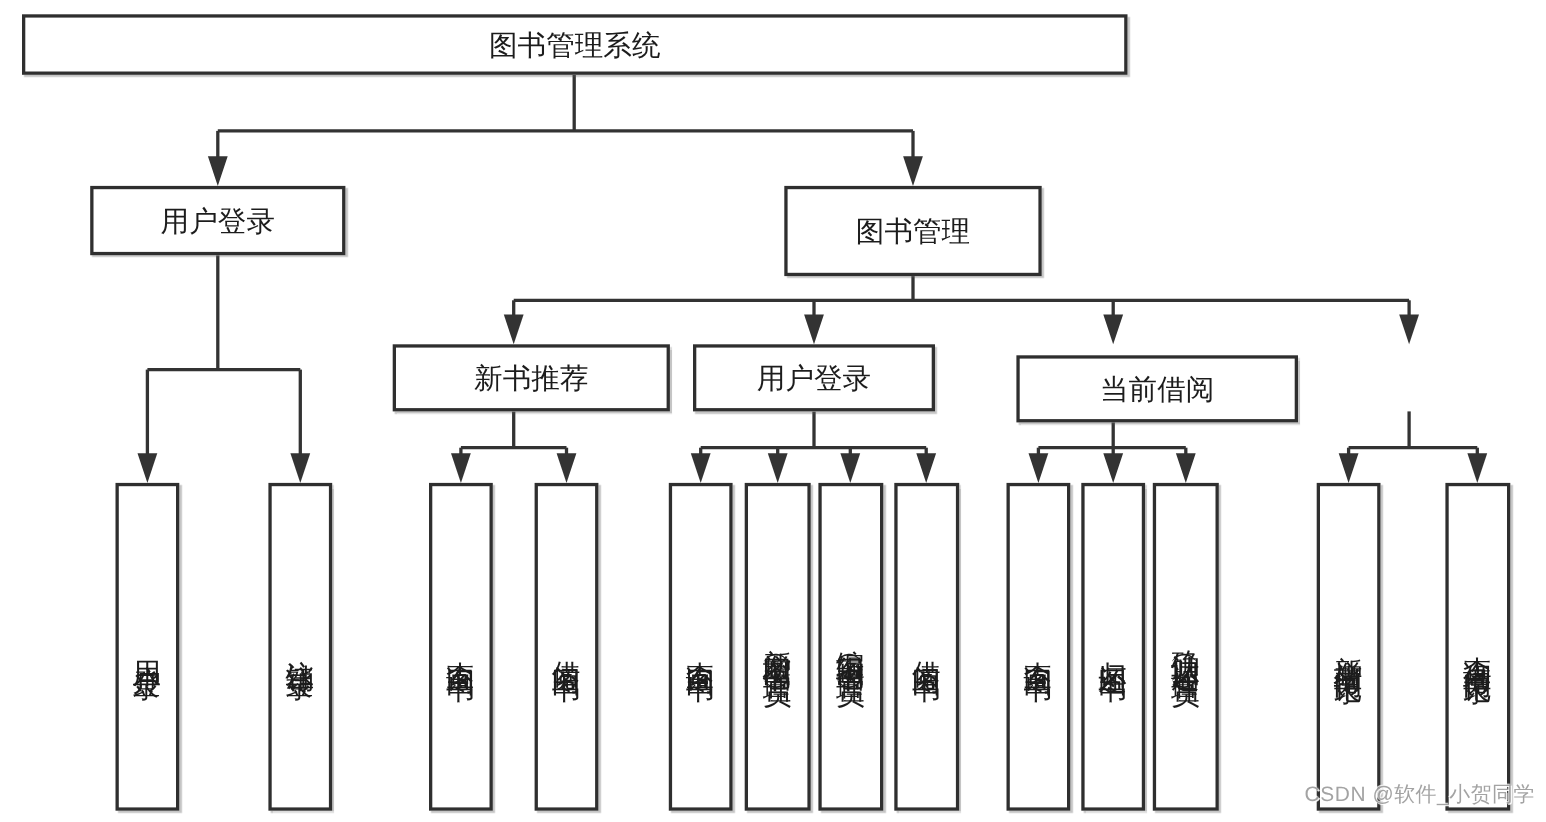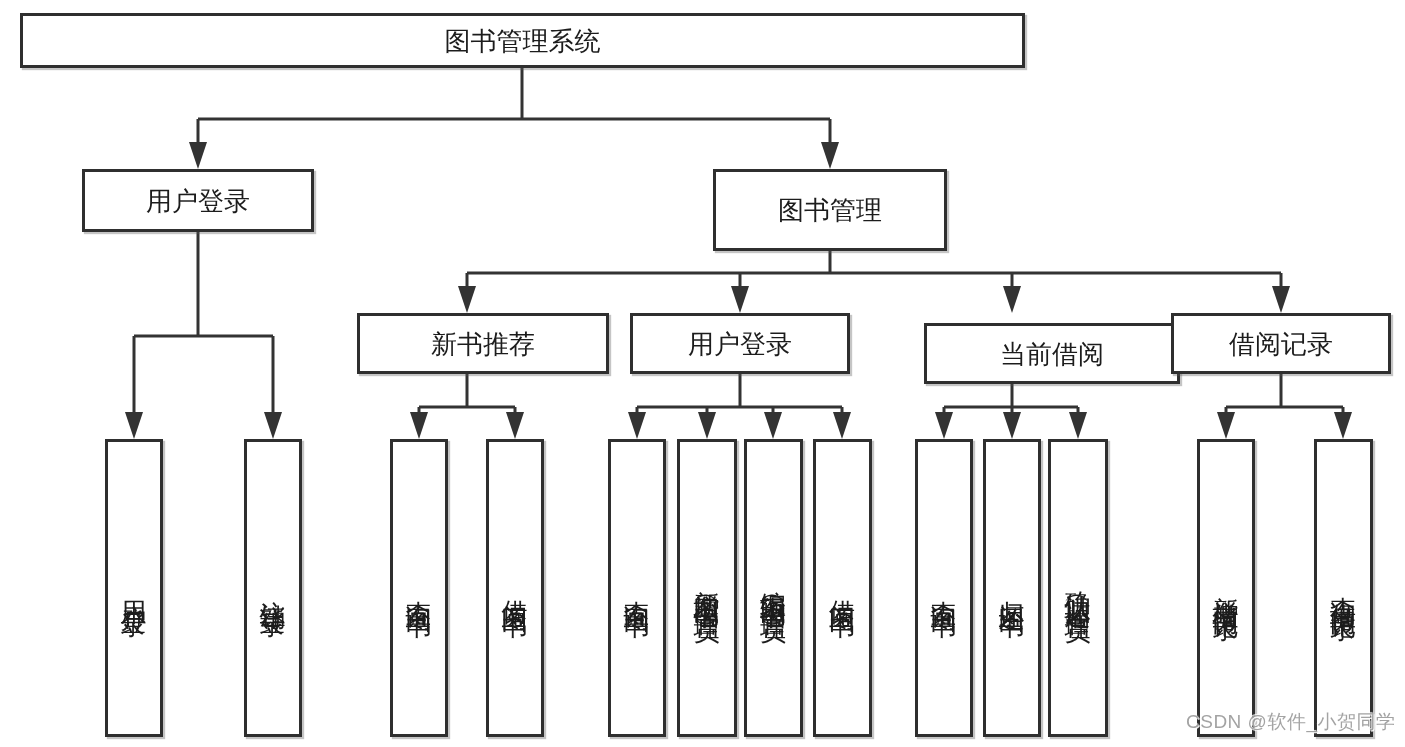--- a/index.html
+++ b/index.html
@@ -149,23 +149,20 @@
 
   <div class="node" style="left:357px; top:313px; width:252px; height:61px;">
     <span class="hlabel">新书推荐</span>
   </div>
   <div class="node" style="left:630px; top:313px; width:220px; height:61px;">
     <span class="hlabel">用户登录</span>
   </div>
   <div class="node" style="left:902px; top:323px; width:256px; height:61px;margin-left:22px;">
     <span class="hlabel">当前借阅</span>
   </div>
-  <div class="node" style="left:1171px; top:313px; width:220px; height:61px;">
-    <span class="hlabel">借阅记录</span>
-  </div>
 
   <div class="node" style="left:105px; top:439px; width:58px; height:298px;">
     <span class="vlabel">用户登录</span>
   </div>
   <div class="node" style="left:244px; top:439px; width:58px; height:298px;">
     <span class="vlabel">注销登录</span>
   </div>
 
   <div class="node" style="left:390px; top:439px; width:58px; height:298px;">
     <span class="vlabel">查询图书</span>

